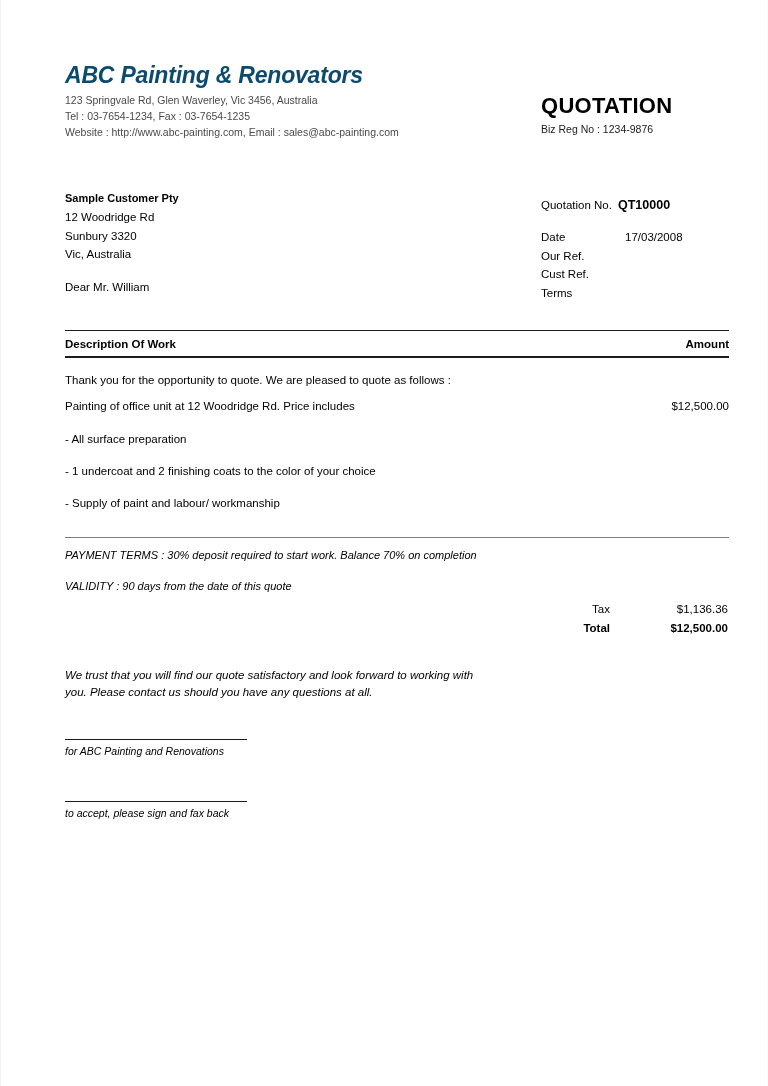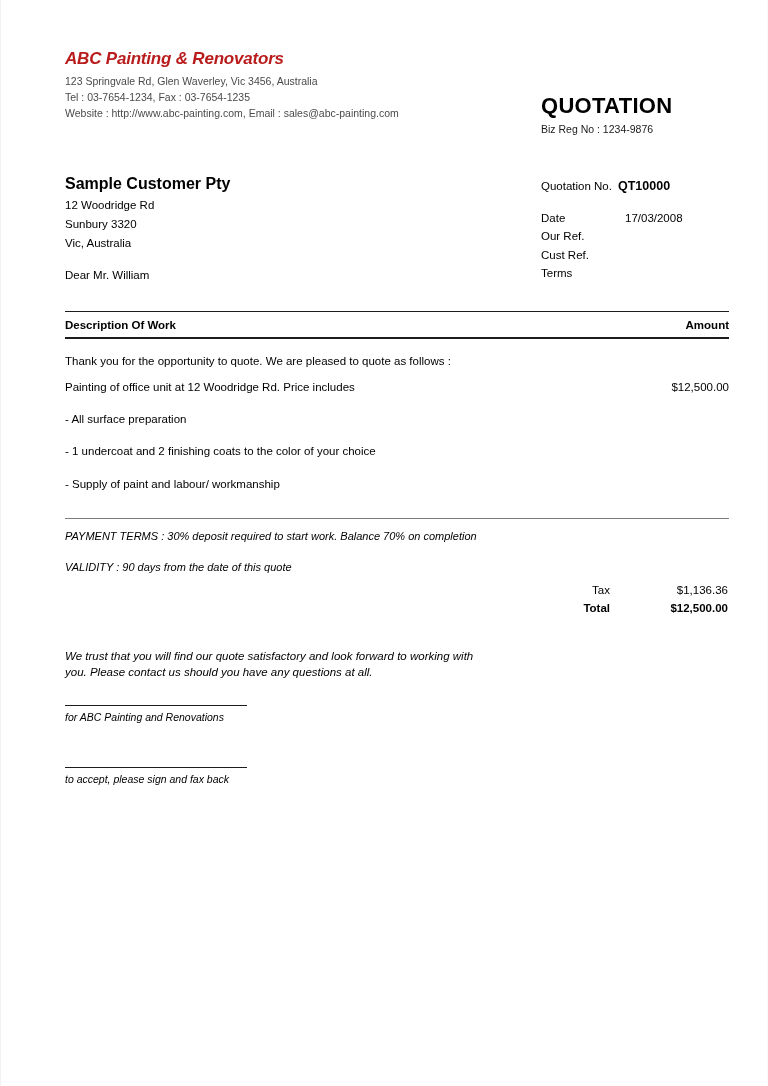--- a/index.html
+++ b/index.html
@@ -29,27 +29,27 @@
     left: 64px;
     top: 0;
     width: 664px;
   }
 
   
   .letterhead {
     padding-top: 47px;
   }
   .company-name {
-    font-size: 17px;
-    font-weight: bold;
-    font-style: italic;
-    color: #b91c1c;
+    font-size: 23px;
+    font-weight: bold;
+    font-style: italic;
+    color: #0c4a6e;
     letter-spacing: -0.2px;
     line-height: 1.1;
-    margin: 3px 0 5px 0;
+    margin: 16px 0 5px 0;
   }
   .company-line {
     font-size: 10.5px;
     color: #4a4a4a;
     line-height: 1.52;
     white-space: nowrap;
   }
 
   
   .title-block {
@@ -77,21 +77,21 @@
     margin-top: 49px;
     height: 118px;
   }
   .bill-to {
     position: absolute;
     left: 0;
     top: 0;
     width: 380px;
   }
   .bill-name {
-    font-size: 16px;
+    font-size: 11px;
     font-weight: bold;
     line-height: 1.62;
   }
   .bill-line {
     font-size: 11.5px;
     line-height: 1.62;
   }
   .salutation {
     font-size: 11.5px;
     margin-top: 17px;
@@ -211,21 +211,21 @@
   
   .closing {
     margin-top: 27px;
     width: 432px;
     font-size: 11.5px;
     font-style: italic;
     line-height: 1.45;
   }
 
   .sign-block {
-    margin-top: 24px;
+    margin-top: 38px;
   }
   .sign-block.second { margin-top: 44px; }
   .sign-line {
     width: 182px;
     border-top: 1.4px solid #1c1c1c;
   }
   .sign-caption {
     font-size: 10.5px;
     font-style: italic;
     padding-top: 5px;

